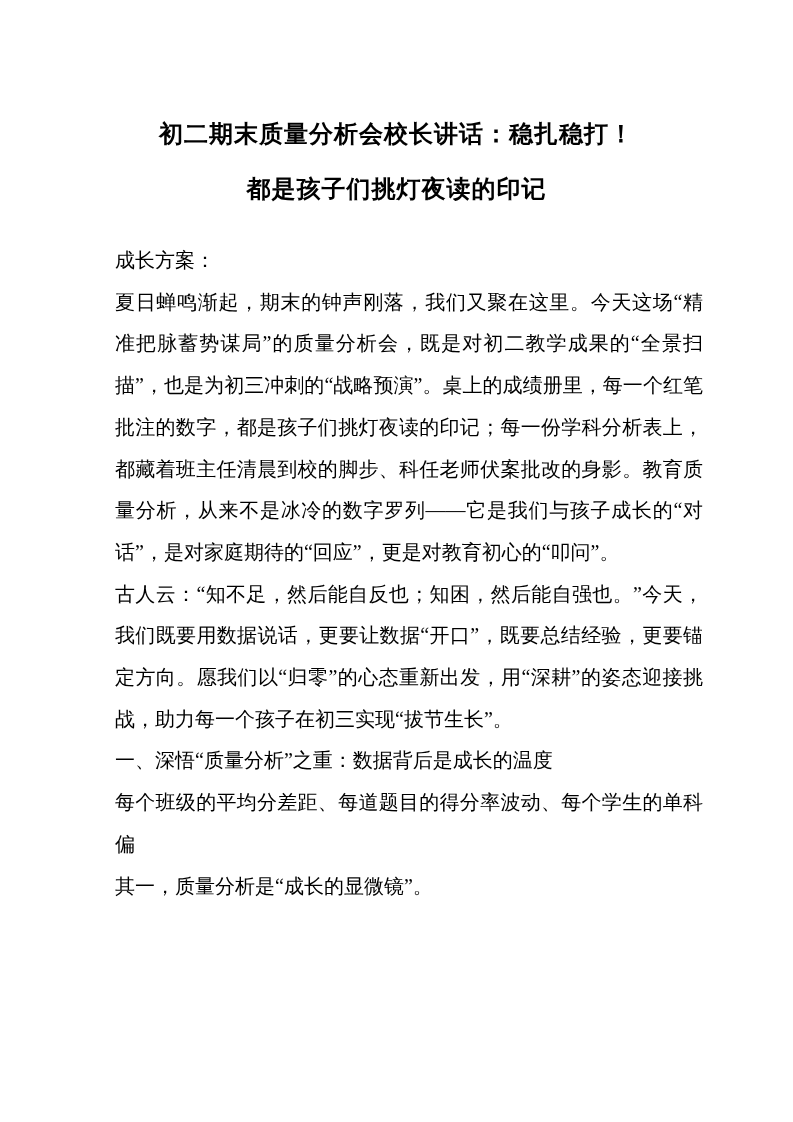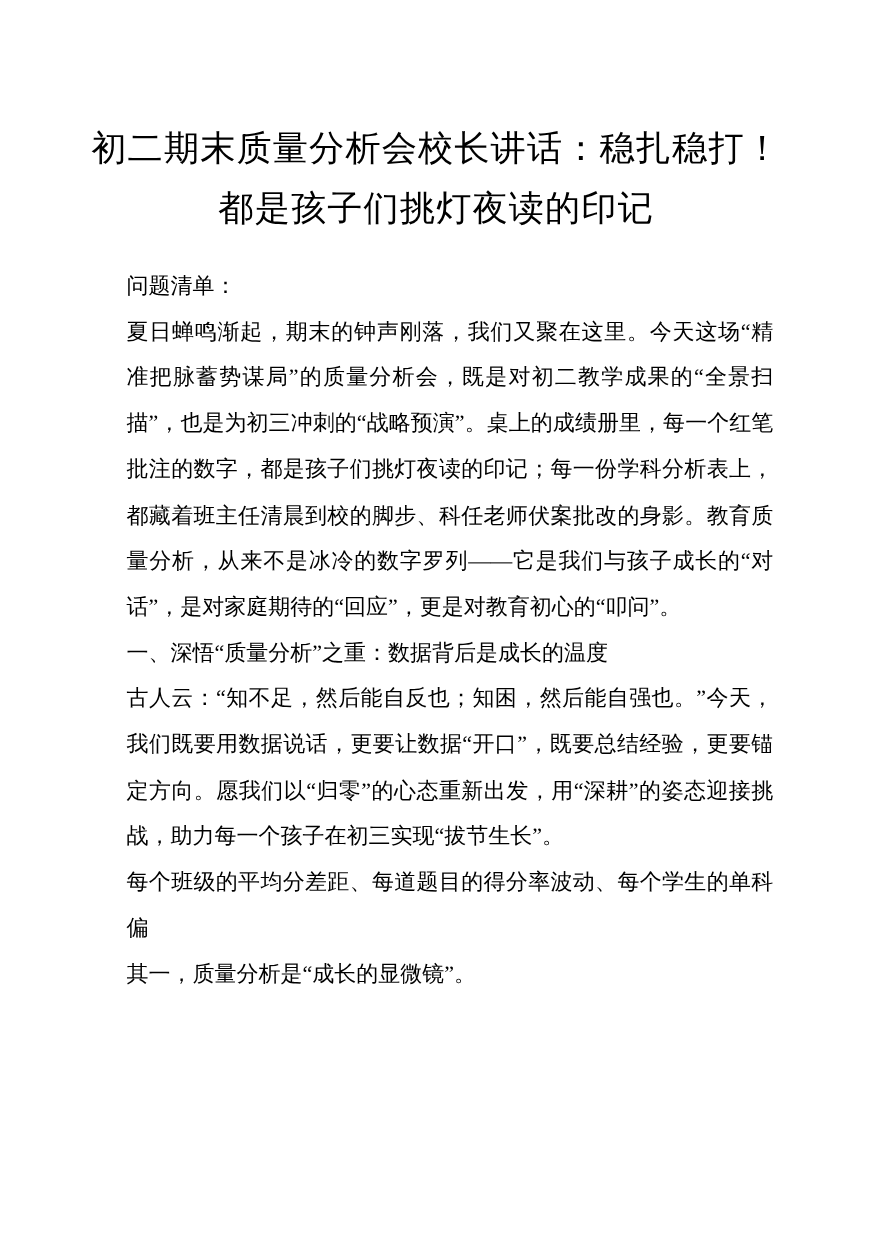--- a/index.html
+++ b/index.html
@@ -14,22 +14,22 @@
     margin: 0 auto;
     background: #ffffff;
     color: #000000;
     font-family: "Liberation Serif", "DejaVu Serif", serif;
     overflow: hidden;
     box-sizing: border-box;
   }
   .doc-title {
     margin: 107px 60px 0 60px;
     text-align: center;
-    font-size: 32px;
-    font-weight: normal;
+    font-size: 24px;
+    font-weight: bold;
     line-height: 55px;
     letter-spacing: 1px;
   }
   .doc-title .title-line {
     display: block;
     white-space: nowrap;
   }
   .doc-body {
     margin: 23px 0 0 115px;
     width: 588px;
@@ -50,20 +50,20 @@
 </style>
 </head>
 <body>
 
 <div class="page">
   <h1 class="doc-title">
     <span class="title-line">初二期末质量分析会校长讲话：稳扎稳打！</span>
     <span class="title-line">都是孩子们挑灯夜读的印记</span>
   </h1>
   <div class="doc-body">
-      <p class="para salutation">问题清单：</p>
+      <p class="para salutation">成长方案：</p>
       <p class="para body">夏日蝉鸣渐起，期末的钟声刚落，我们又聚在这里。今天这场“精准把脉蓄势谋局”的质量分析会，既是对初二教学成果的“全景扫描”，也是为初三冲刺的“战略预演”。桌上的成绩册里，每一个红笔批注的数字，都是孩子们挑灯夜读的印记；每一份学科分析表上，都藏着班主任清晨到校的脚步、科任老师伏案批改的身影。教育质量分析，从来不是冰冷的数字罗列——它是我们与孩子成长的“对话”，是对家庭期待的“回应”，更是对教育初心的“叩问”。</p>
+      <p class="para body">古人云：“知不足，然后能自反也；知困，然后能自强也。”今天，我们既要用数据说话，更要让数据“开口”，既要总结经验，更要锚定方向。愿我们以“归零”的心态重新出发，用“深耕”的姿态迎接挑战，助力每一个孩子在初三实现“拔节生长”。</p>
       <p class="para heading">一、深悟“质量分析”之重：数据背后是成长的温度</p>
-      <p class="para body">古人云：“知不足，然后能自反也；知困，然后能自强也。”今天，我们既要用数据说话，更要让数据“开口”，既要总结经验，更要锚定方向。愿我们以“归零”的心态重新出发，用“深耕”的姿态迎接挑战，助力每一个孩子在初三实现“拔节生长”。</p>
       <p class="para body">每个班级的平均分差距、每道题目的得分率波动、每个学生的单科偏</p>
       <p class="para body">其一，质量分析是“成长的显微镜”。</p>
     </div>
 </div>
 
 </body></html>

